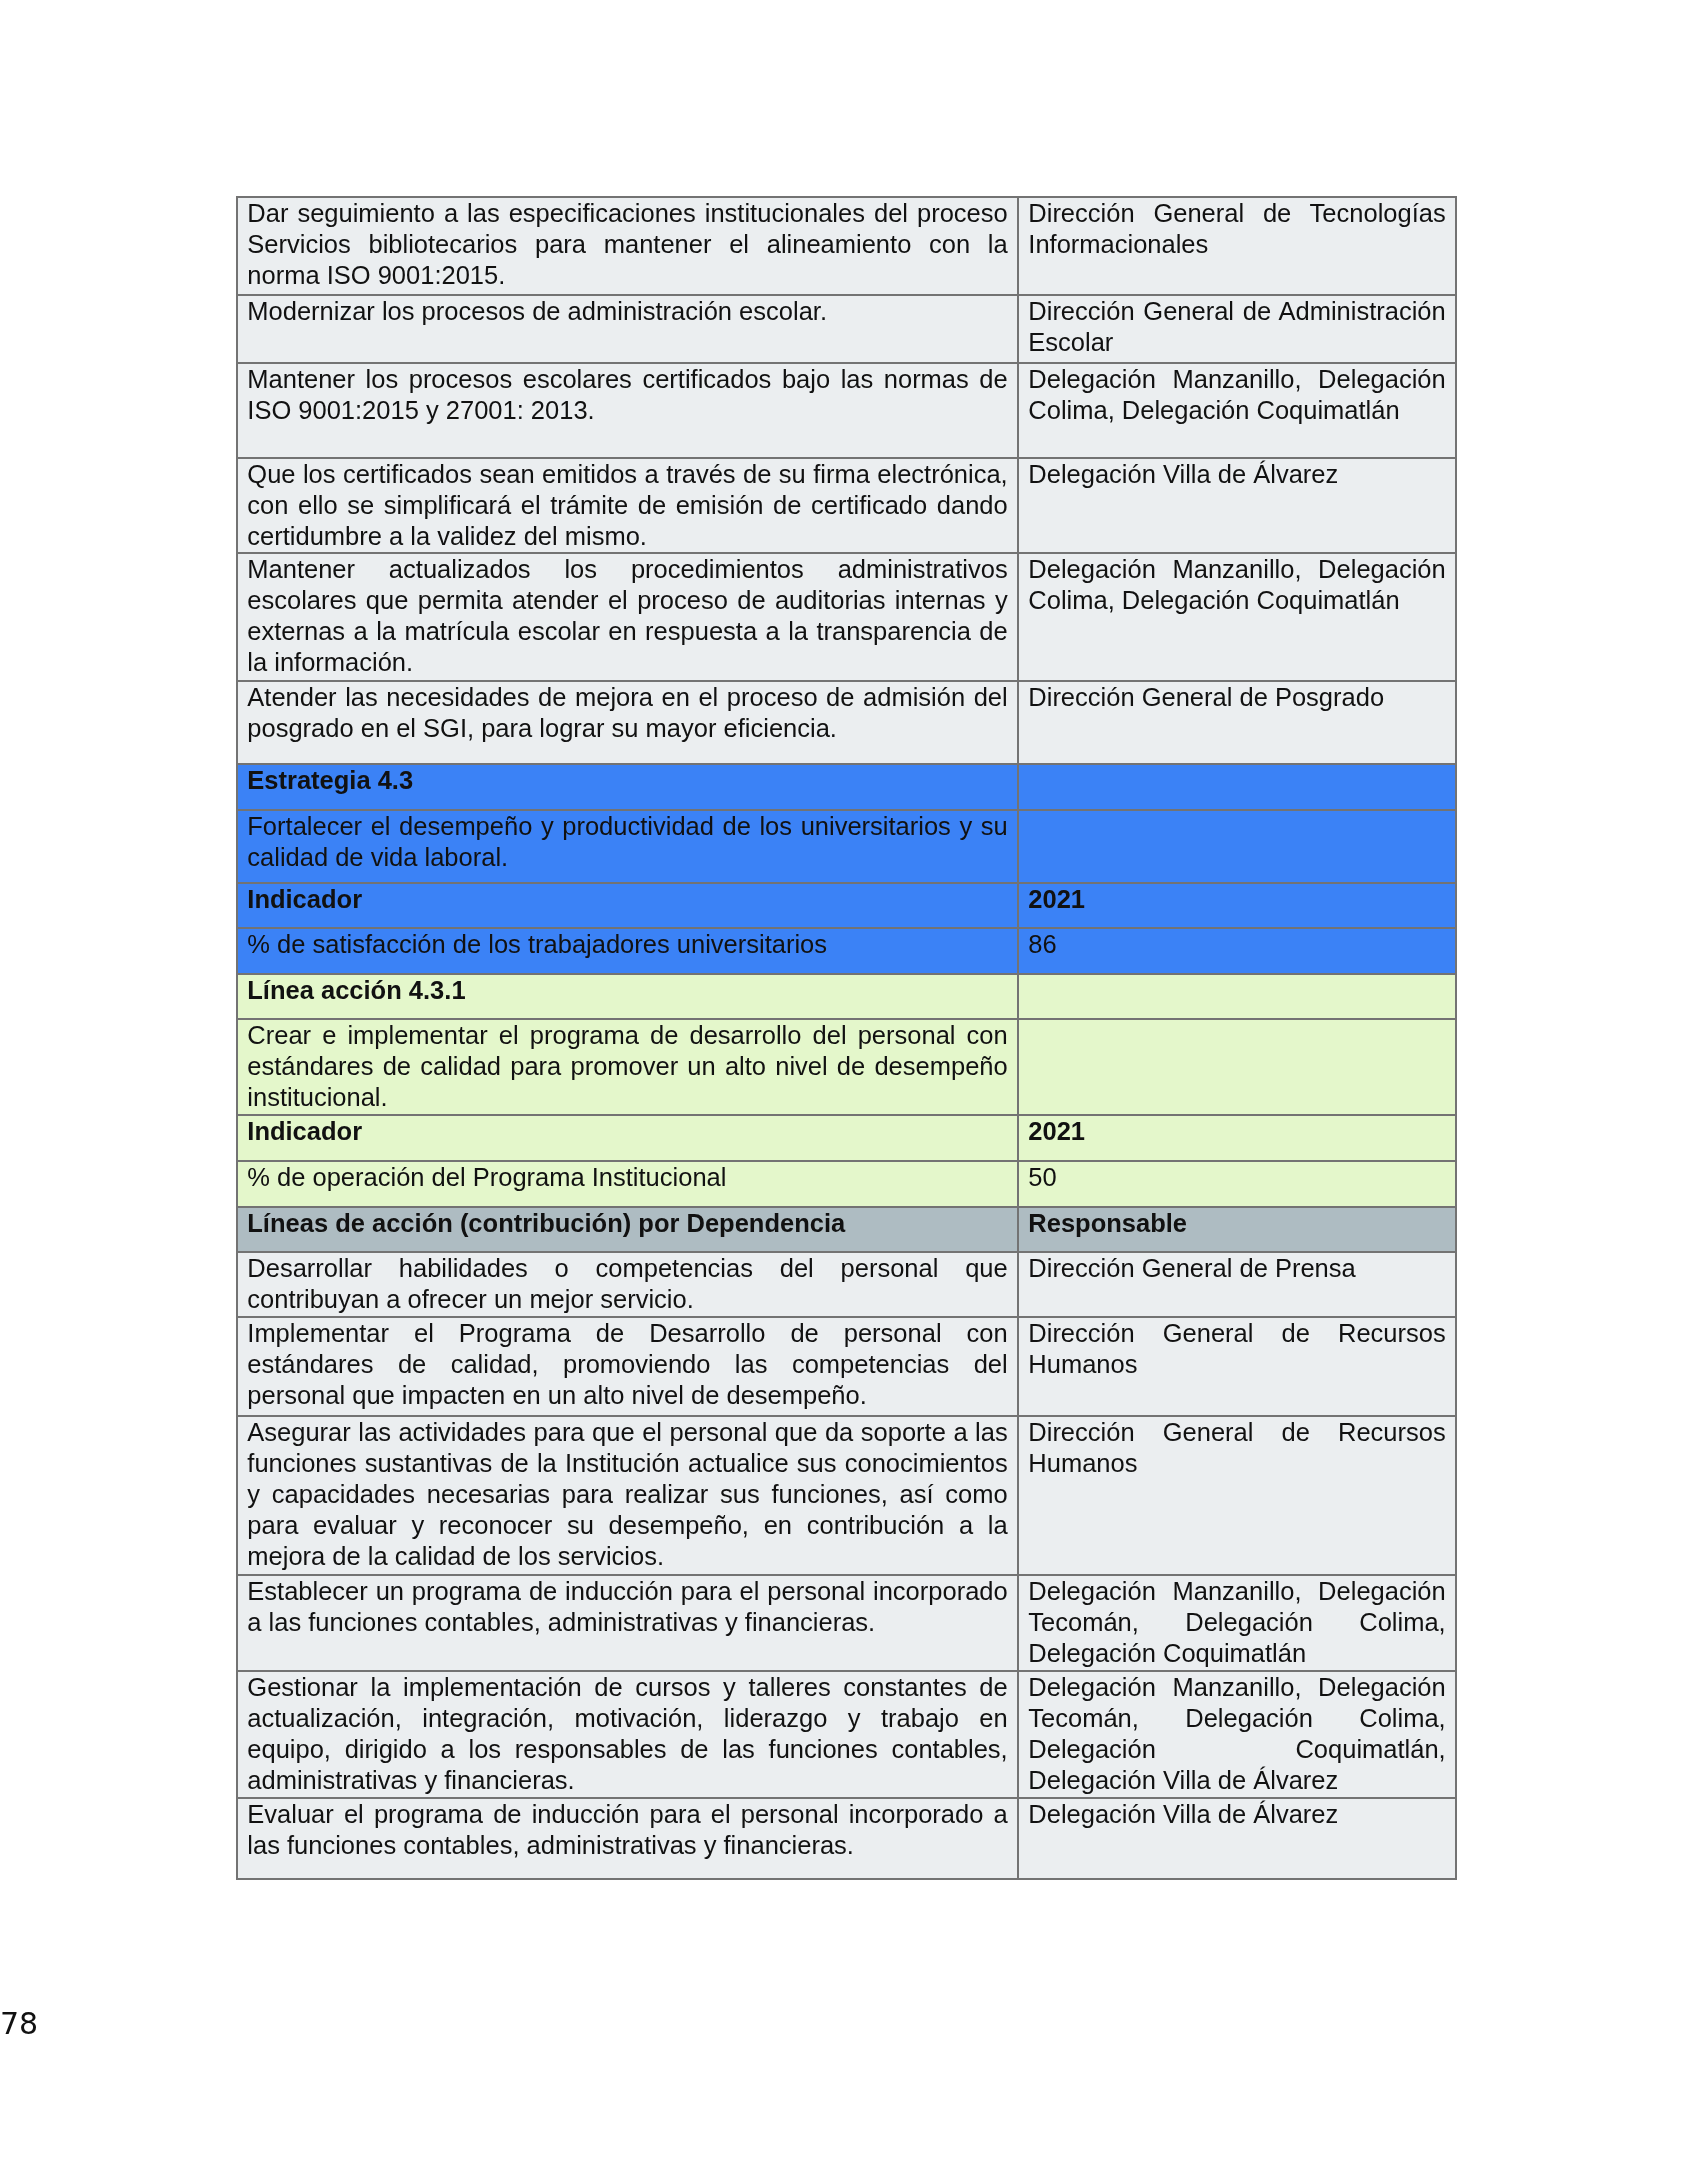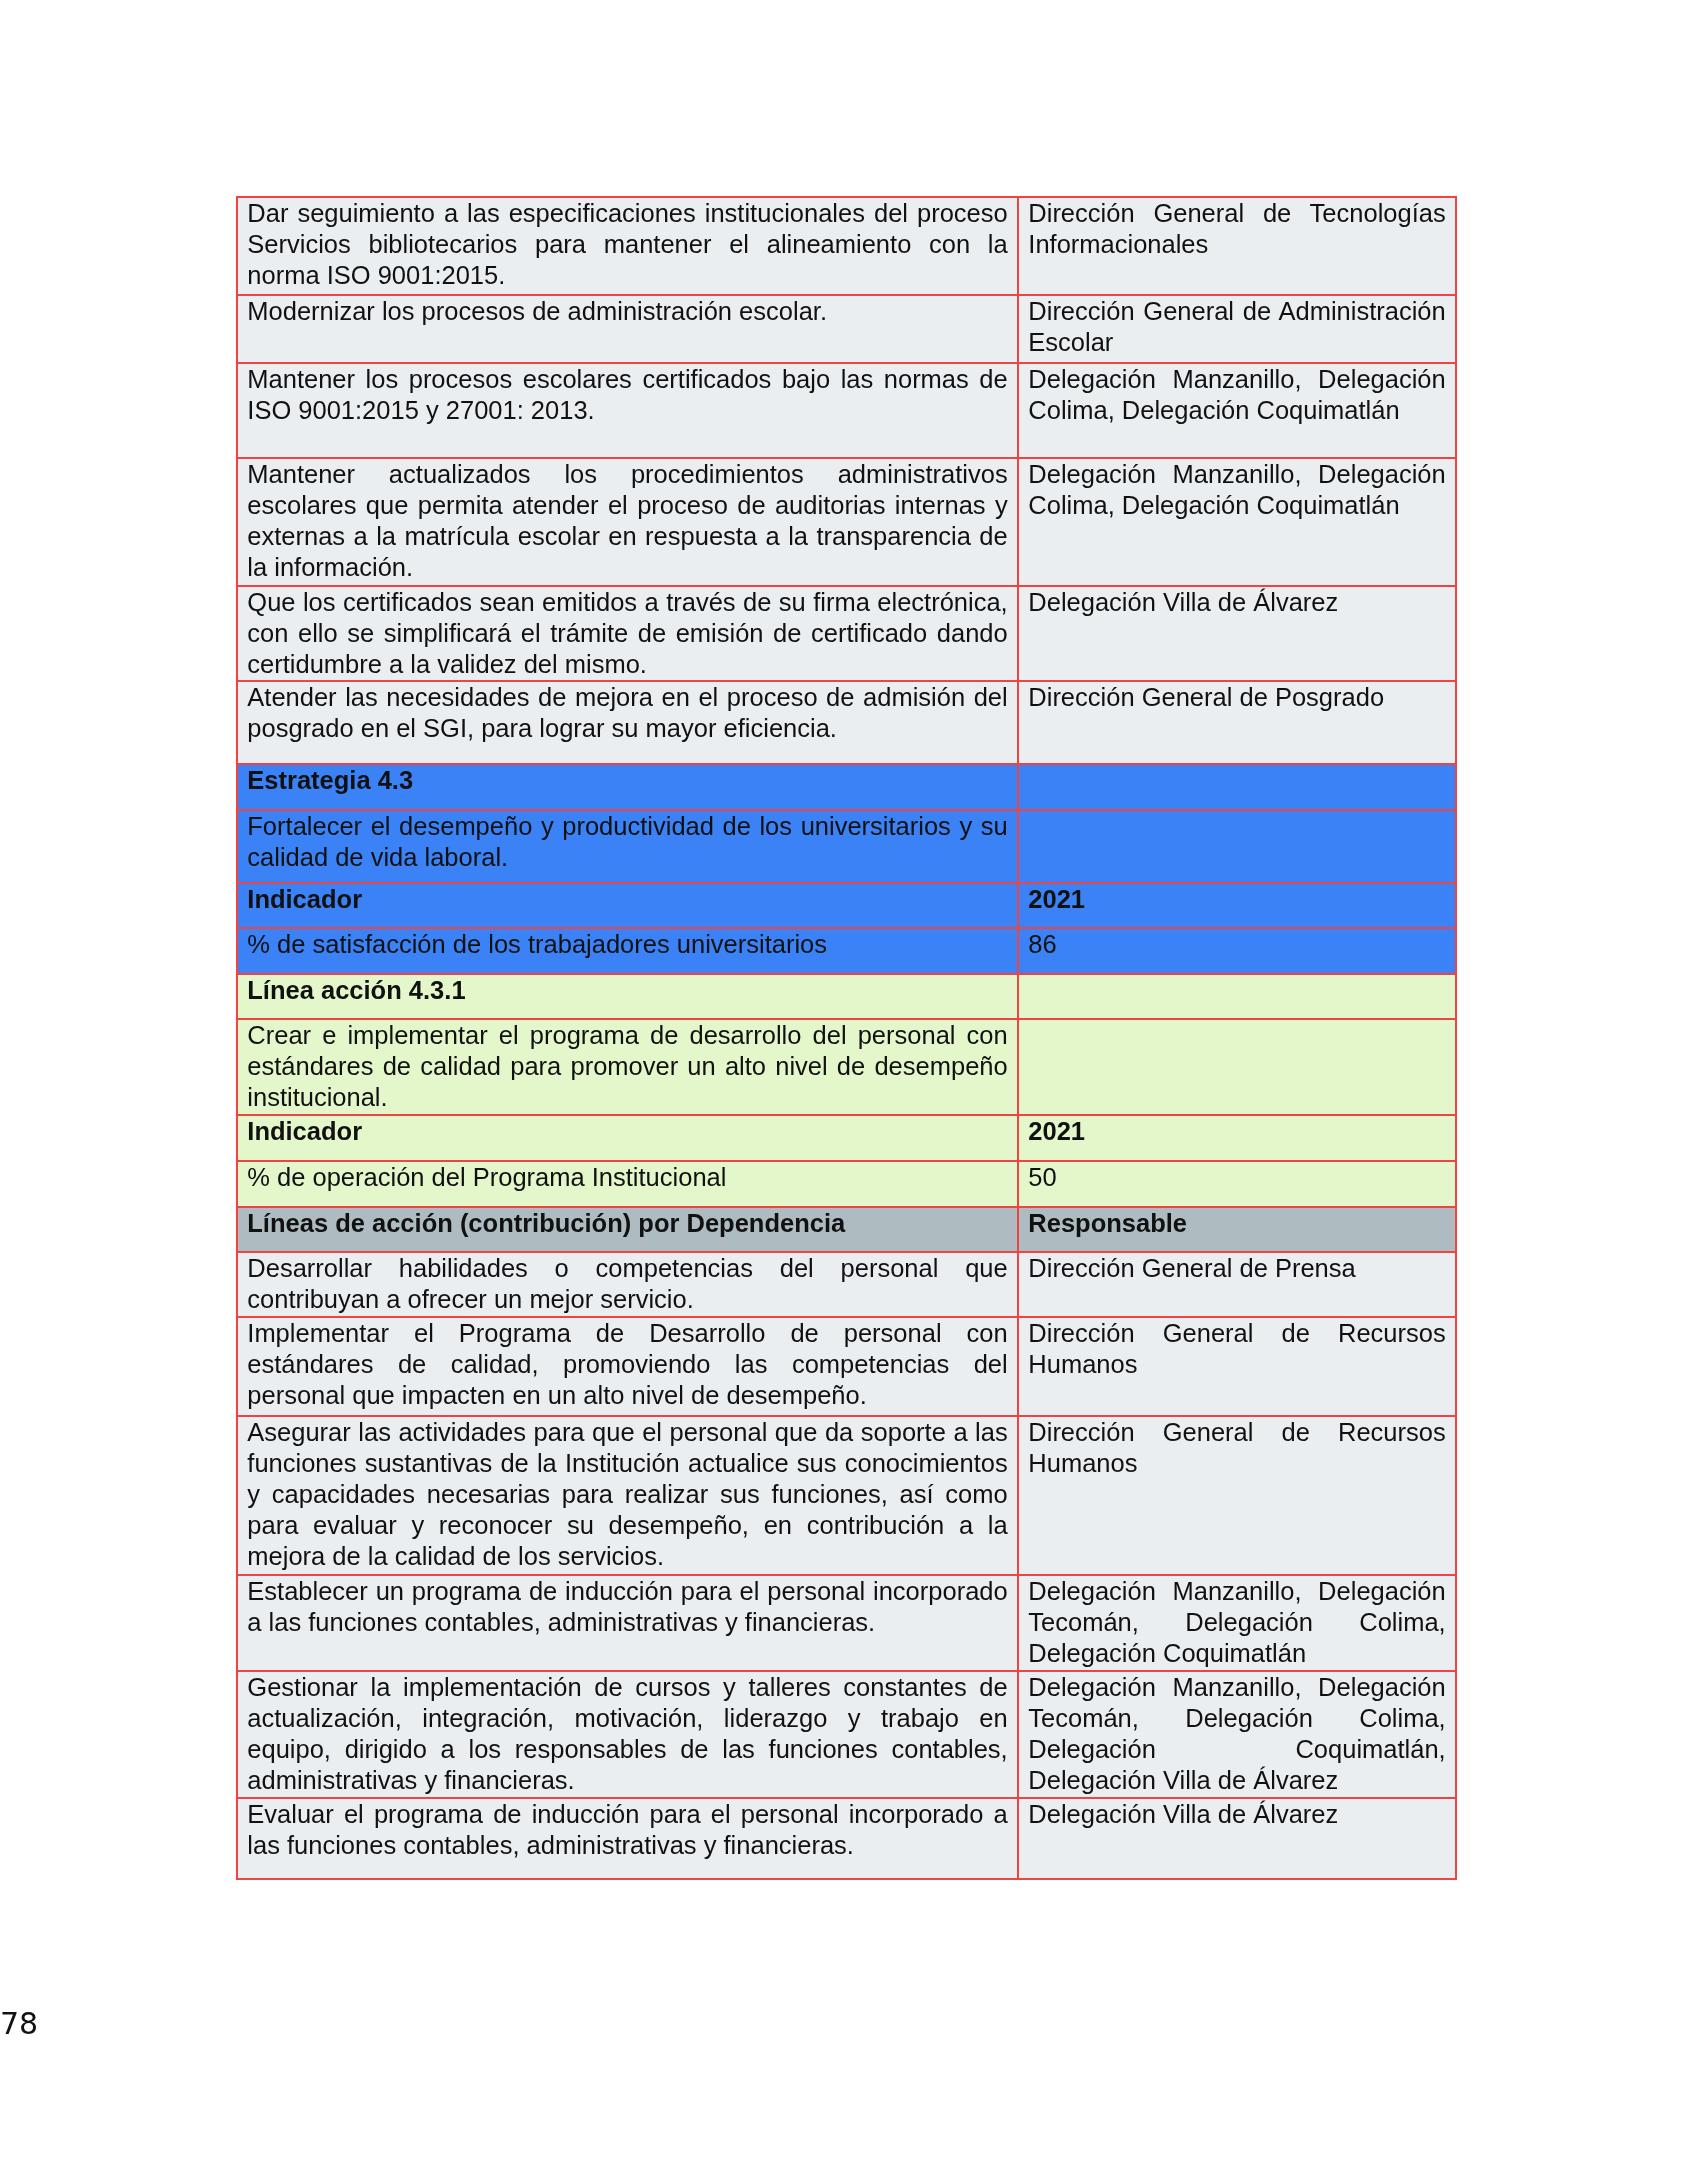--- a/index.html
+++ b/index.html
@@ -6,21 +6,21 @@
   body { width: 1687px; height: 2183px; position: relative; overflow: hidden; }
   .page { position: absolute; left: 0; top: 0; width: 1687px; height: 2183px; background: #ffffff; }
   table.plan {
     position: absolute; left: 236px; top: 196px; width: 1219px;
     border-collapse: collapse; table-layout: fixed;
     font-family: "Liberation Sans", sans-serif; font-size: 25.5px; line-height: 31px; color: #111;
   }
   table.plan col.c1 { width: 781px; }
   table.plan col.c2 { width: 438px; }
   table.plan td {
-    border: 2px solid #ef4444; padding: 0 9.3px; vertical-align: top;
+    border: 2px solid #737373; padding: 0 9.3px; vertical-align: top;
     text-align: justify; text-align-last: left;
   }
   tr.gray td { background: #ebeef0; }
   tr.teal td { background: #3b82f6; }
   tr.green td { background: #e4f7cb; }
   tr.hdr td { background: #aebcc2; }
   td.bold { font-weight: bold; }
   td.right { text-align: right; text-align-last: right; }
   .pagenum {
     position: absolute; left: 0; width: 1687px; top: 2006px; text-align: left;
@@ -42,27 +42,27 @@
         <td>Dirección General de Tecnologías Informacionales</td>
       </tr>
       <tr class="gray" style="height:68px">
         <td>Modernizar los procesos de administración escolar.</td>
         <td>Dirección General de Administración Escolar</td>
       </tr>
       <tr class="gray" style="height:95px">
         <td>Mantener los procesos escolares certificados bajo las normas de ISO 9001:2015 y 27001: 2013.</td>
         <td>Delegación Manzanillo, Delegación Colima, Delegación Coquimatlán</td>
       </tr>
+      <tr class="gray" style="height:95px">
+        <td>Que los certificados sean emitidos a través de su  firma electrónica, con ello se simplificará el trámite de emisión de certificado dando certidumbre a la validez del mismo.</td>
+        <td>Delegación Villa de Álvarez</td>
+      </tr>
       <tr class="gray" style="height:128px">
         <td>Mantener actualizados los procedimientos administrativos escolares que permita atender el proceso de auditorias internas y externas a la matrícula escolar en respuesta a la transparencia de la información.</td>
         <td>Delegación Manzanillo, Delegación Colima, Delegación Coquimatlán</td>
-      </tr>
-      <tr class="gray" style="height:95px">
-        <td>Que los certificados sean emitidos a través de su  firma electrónica, con ello se simplificará el trámite de emisión de certificado dando certidumbre a la validez del mismo.</td>
-        <td>Delegación Villa de Álvarez</td>
       </tr>
       <tr class="gray" style="height:83px">
         <td>Atender las necesidades de mejora en el proceso de admisión del posgrado en el SGI, para lograr su mayor eficiencia.</td>
         <td>Dirección General de Posgrado</td>
       </tr>
 
       <tr class="teal" style="height:46px">
         <td class="bold">Estrategia 4.3</td>
         <td></td>
       </tr>

